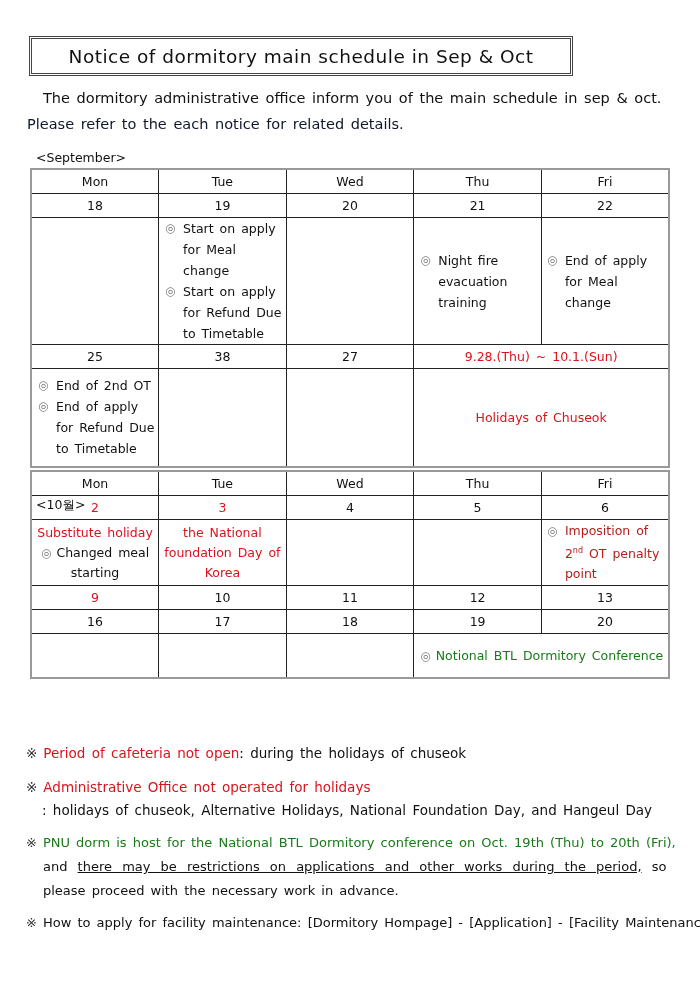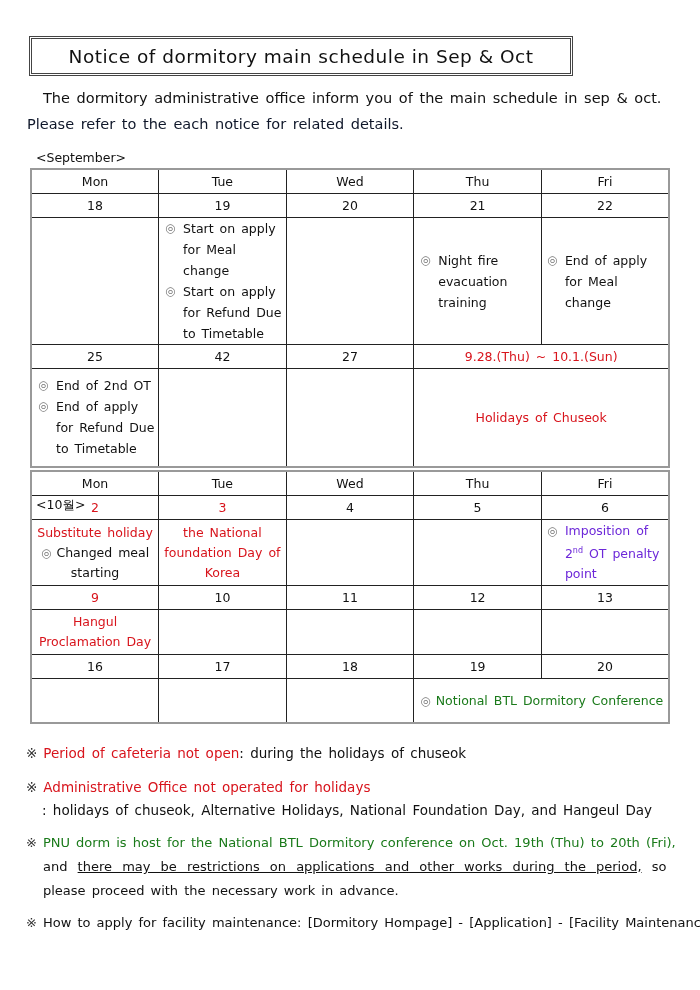--- a/index.html
+++ b/index.html
@@ -31,21 +31,21 @@
     font-size: 12.5px;
   }
   table.cal td {
     border: 1px solid #222; text-align: center; padding: 0; vertical-align: middle;
     word-spacing: 2px;
     margin-left: 44px;
   }
   table.cal td.hdr { height: 23px; }
   table.cal td.num { height: 23px; }
   .red { color: #d8141c; }
-  .blue { color: #6d28d9; }
+  .blue { color: #b91c1c; }
   .green { color: #1a7a1a; }
   .cell-left { text-align: left !important; }
   .item { display: flex; line-height: 21px; }
   .item .bullet { width: 18px; flex: 0 0 18px; color: #777; font-size: 12px; }
   .item .txt { flex: 1; }
   .notes { position: absolute; left: 26px; width: 650px; font-size: 13.5px; }
   .note-line { position: absolute; white-space: nowrap; word-spacing: 2px; }
   .mark { color: #333; margin-right: 6px; }
   .u { text-decoration: underline; }
   sup { font-size: 8px; }
@@ -95,21 +95,21 @@
     </td>
     <td class="cell-left" style="padding-left:5px;">
       <div class="item">
         <span class="bullet">◎</span>
         <span class="txt"><span>End of apply</span><br><span>for Meal change</span></span>
       </div>
     </td>
   </tr>
   <tr>
     <td class="num">25</td>
-    <td class="num">42</td>
+    <td class="num">38</td>
     <td class="num">27</td>
     <td class="num red" colspan="2">9.28.(Thu) ~ 10.1.(Sun)</td>
   </tr>
   <tr style="height:98px;">
     <td class="cell-left" style="padding-left:6px;">
       <div class="item">
         <span class="bullet">◎</span>
         <span class="txt">End of 2nd OT</span>
       </div>
       <div class="item">
@@ -161,30 +161,20 @@
       </div>
     </td>
   </tr>
   <tr>
     <td class="num red">9</td>
     <td class="num">10</td>
     <td class="num">11</td>
     <td class="num">12</td>
     <td class="num">13</td>
   </tr>
-  <tr style="height:45px;">
-    <td class="red" style="line-height:20px;">
-      <div>Hangul</div>
-      <div>Proclamation Day</div>
-    </td>
-    <td></td>
-    <td></td>
-    <td></td>
-    <td></td>
-  </tr>
   <tr>
     <td class="num">16</td>
     <td class="num">17</td>
     <td class="num">18</td>
     <td class="num">19</td>
     <td class="num">20</td>
   </tr>
   <tr style="height:44px;">
     <td></td>
     <td></td>

